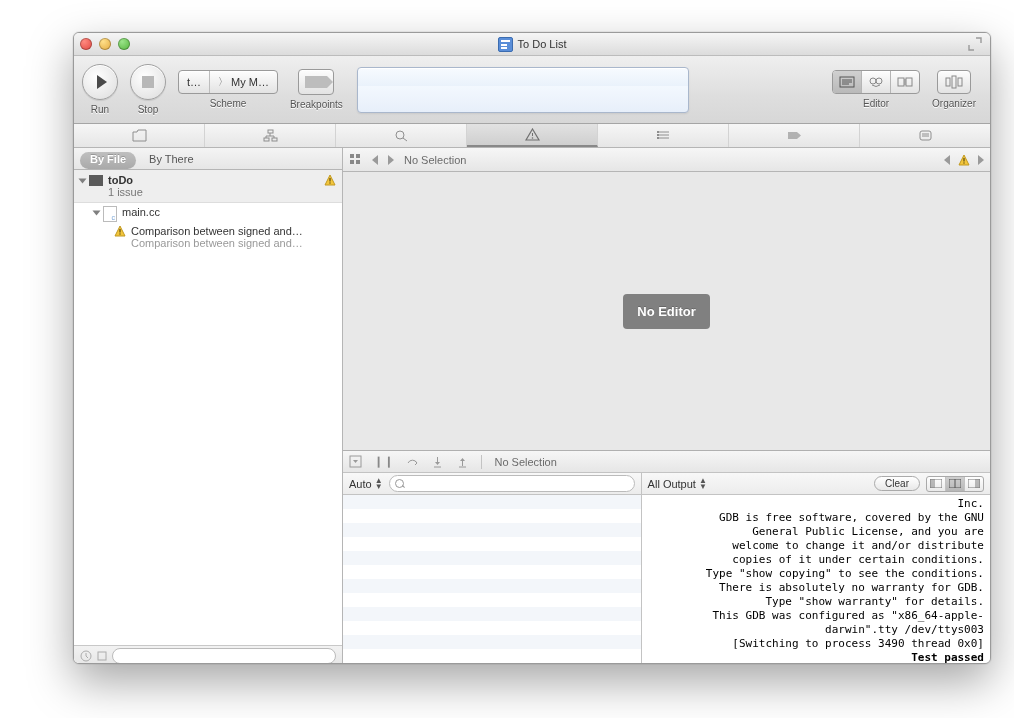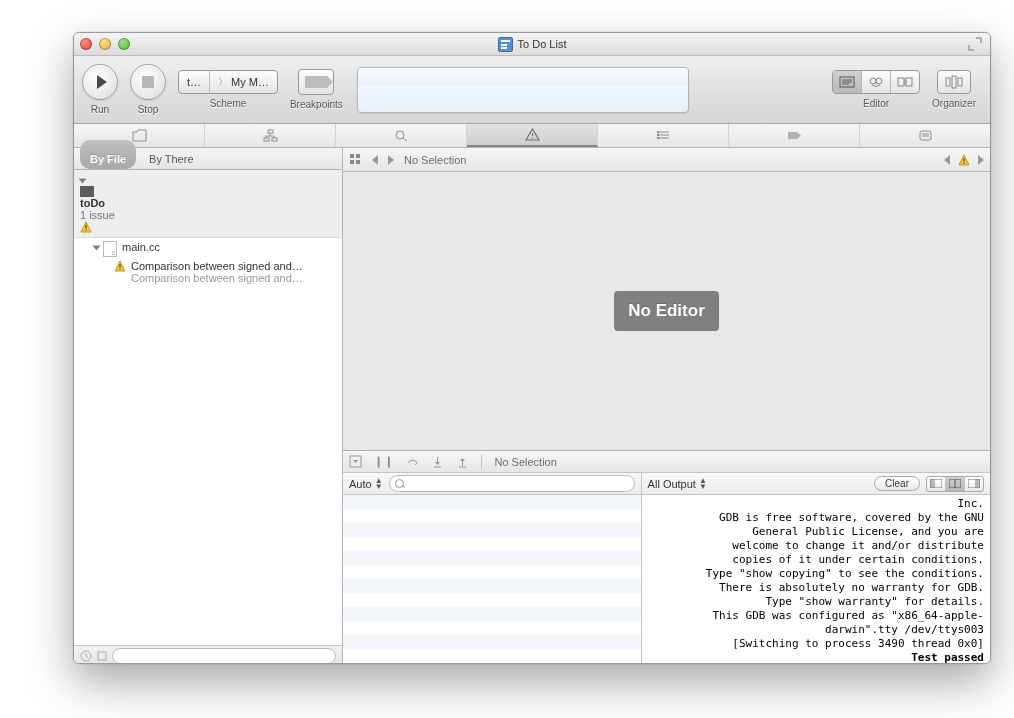--- a/index.html
+++ b/index.html
@@ -55,26 +55,26 @@
     display:flex;align-items:center;justify-content:center;box-shadow:inset 0 1px 0 #fff;}
   
   .navbar{height:23px;background:linear-gradient(#f6f6f6,#e6e6e6);border-bottom:1px solid #b5b5b5;display:flex;}
   .navcell{flex:1;display:flex;align-items:center;justify-content:center;border-right:1px solid #d3d3d3;}
   .navcell:last-child{border-right:none;}
   .nic{width:15px;height:13px;opacity:.7;}
   
   .body{display:flex;height:calc(100% - 22px - 67px - 23px);} 
   .sidebar{width:268px;border-right:1px solid #b5b5b5;display:flex;flex-direction:column;background:#fff;}
   .filter-tabs{height:21px;background:linear-gradient(#f4f4f4,#e6e6e6);border-bottom:1px solid #b5b5b5;display:flex;padding-left:6px;gap:3px;align-items:flex-end;}
-  .pill{padding:13px 10px 4px;border-radius:10px;font-size:11px;}
+  .pill{padding:1px 10px 4px;border-radius:10px;font-size:11px;}
   .pill.active{background:linear-gradient(#bfbfbf,#a9a9a9);color:#fff;font-weight:600;text-shadow:0 -1px 0 rgba(0,0,0,.2);}
   .pill.inactive{color:#555;}
   .tree{flex:1;overflow:auto;font-size:11px;}
   .row{display:flex;align-items:flex-start;padding:3px 0;}
-  .row.proj{background:#eee;border-bottom:1px solid #ddd;align-items:flex-start;padding:4px 6px;flex-direction:column;}
+  .row.proj{background:#eee;border-bottom:1px solid #ddd;align-items:flex-start;padding:4px 6px;}
   .disc{width:0;height:0;border-top:4px solid transparent;border-bottom:4px solid transparent;border-left:5px solid #808080;margin-right:4px;margin-top:3px;transform:rotate(90deg);}
   .proj-icon{width:14px;height:11px;background:#5a5a5a;margin-right:5px;margin-top:1px;}
   .proj-txt{flex:1;}
   .rt-warn{width:12px;height:12px;}
   .file-icon{width:12px;height:14px;background:#fff;border:1px solid #bbb;position:relative;margin-right:5px;}
   .file-icon::after{content:"c";position:absolute;right:1px;bottom:0;font-size:7px;color:#7aa5d6;}
   .iss{padding-left:40px;display:flex;gap:5px;align-items:flex-start;}
   .iss .it{flex:1;}
   .muted{color:#999;}
   .sb-bottom{height:20px;border-top:1px solid #c8c8c8;background:linear-gradient(#f2f2f2,#e6e6e6);display:flex;align-items:center;gap:4px;padding:0 6px;}
@@ -82,21 +82,21 @@
   .sbic{width:12px;height:12px;opacity:.55;}
   
   .right{flex:1;display:flex;flex-direction:column;}
   .jumpbar{height:23px;background:linear-gradient(#f6f6f6,#e6e6e6);border-bottom:1px solid #b5b5b5;display:flex;align-items:center;padding:0 6px;gap:10px;font-size:11px;color:#6b6b6b;position:relative;}
   .jumpbar .rnav{margin-left:auto;display:flex;align-items:center;gap:8px;}
   .tri{display:inline-block;width:0;height:0;}
   .tri.l{border-top:5px solid transparent;border-bottom:5px solid transparent;border-right:6px solid #9a9a9a;}
   .tri.r{border-top:5px solid transparent;border-bottom:5px solid transparent;border-left:6px solid #9a9a9a;}
   .sqic{width:13px;height:13px;}
   .editor{flex:1;background:#e8e8e8;display:flex;align-items:center;justify-content:center;}
-  .no-editor{background:#808080;color:#fff;font-weight:600;padding:10px 14px;border-radius:4px;font-size:17px;text-shadow:0 -1px 0 rgba(0,0,0,.2);}
+  .no-editor{background:#808080;color:#fff;font-weight:600;padding:10px 14px;border-radius:4px;font-size:13px;text-shadow:0 -1px 0 rgba(0,0,0,.2);}
   
   .debug{height:215px;border-top:1px solid #b0b0b0;display:flex;flex-direction:column;background:#fff;}
   .dbar{height:21px;background:linear-gradient(#f6f6f6,#e6e6e6);border-bottom:1px solid #c3c3c3;display:flex;align-items:center;padding:0 6px;gap:12px;color:#6b6b6b;font-size:11px;}
   .dbic{width:13px;height:13px;opacity:.7;}
   .dpanes{flex:1;display:flex;min-height:0;text-align:right;}
   .dpane{display:flex;flex-direction:column;min-width:0;}
   .dpane.left{flex:0 0 46%;border-right:1px solid #c3c3c3;}
   .dpane.right{flex:1;}
   .dph{height:21px;background:linear-gradient(#f8f8f8,#ececec);border-bottom:1px solid #c3c3c3;display:flex;align-items:center;padding:0 6px;gap:6px;}
   .dph .sel{display:flex;align-items:center;gap:3px;}

